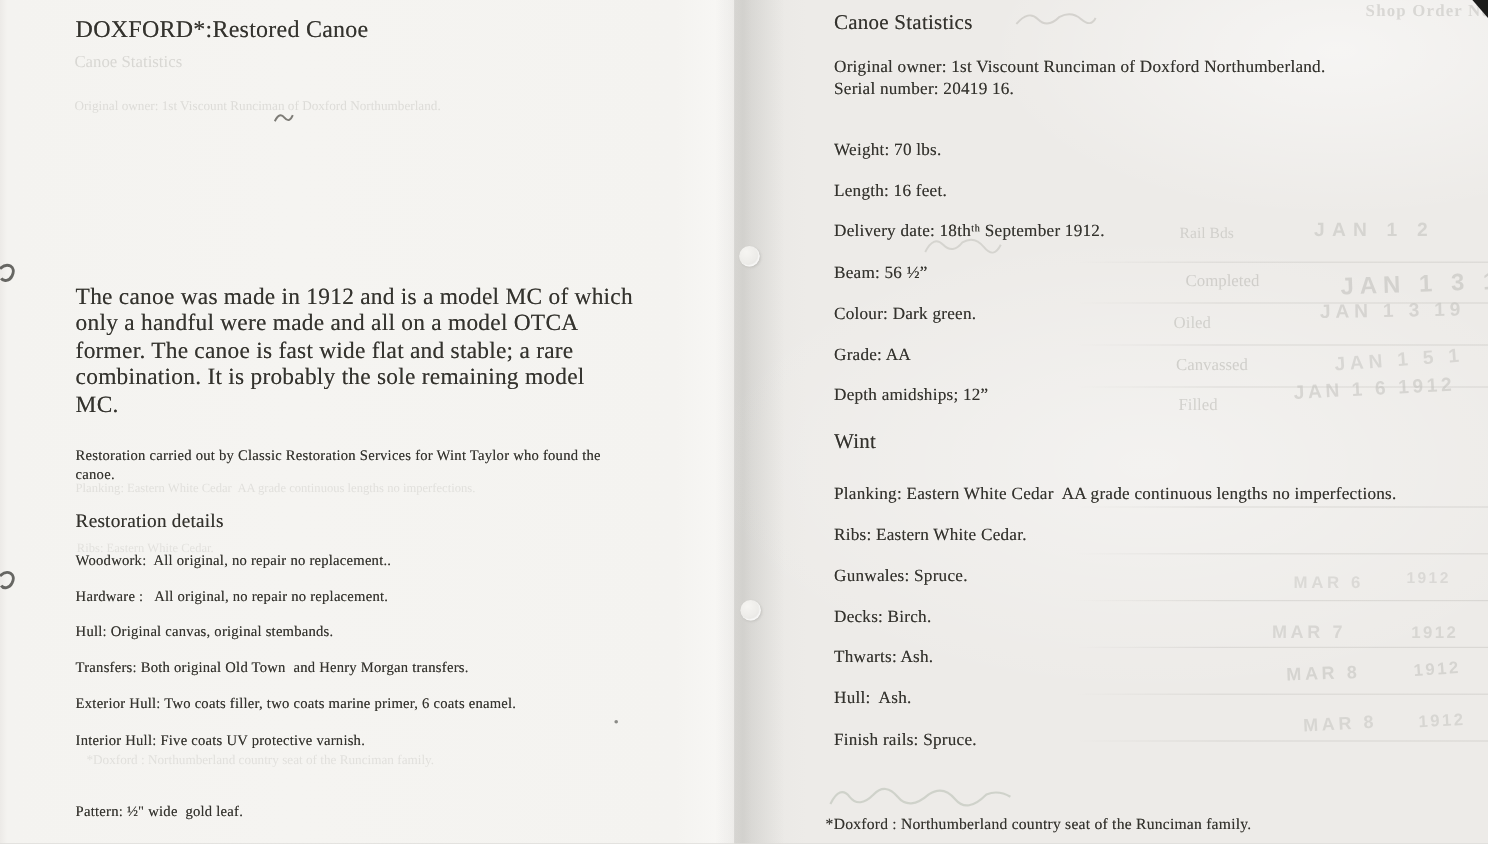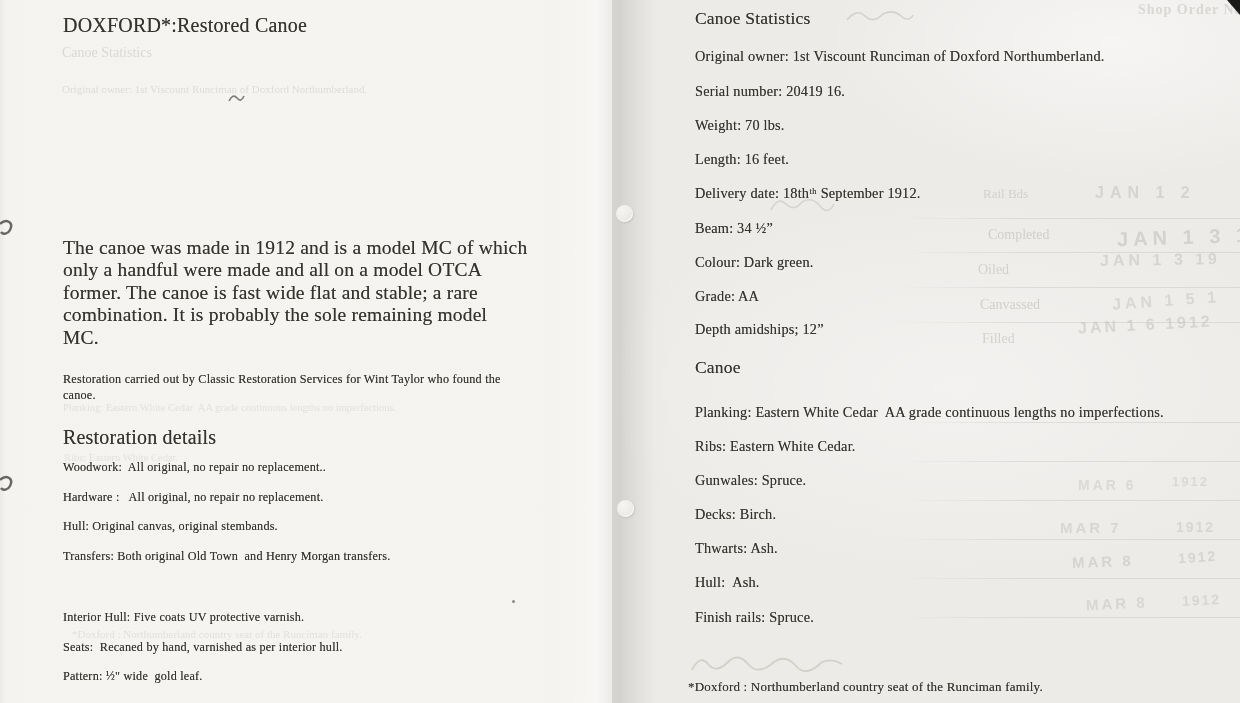--- a/index.html
+++ b/index.html
@@ -15,21 +15,21 @@
       radial-gradient(500px 260px at 55% 55%,rgba(255,255,255,.35),rgba(255,255,255,0) 75%),
       linear-gradient(90deg,#e2e1de 0,#e9e8e5 14px,#edebe8 60px,#edebe8 100%);}
   #seam-shadow{position:absolute;left:596px;top:0;width:58px;height:703px;pointer-events:none;
     background:linear-gradient(90deg,rgba(120,118,112,0) 0%,rgba(120,118,112,.06) 18%,rgba(110,108,102,.16) 40%,rgba(110,108,102,.10) 62%,rgba(110,108,102,0) 100%);}
   
   .t{position:absolute;white-space:pre-wrap;letter-spacing:.2px;
      text-shadow:0 0 .4px rgba(70,68,62,.65);}
   .title{font-size:20px;}
   .body19{font-size:19.5px;line-height:22.4px;width:500px;}
   .small12{font-size:12.2px;line-height:15.5px;}
-  .h-left{font-size:20px;text-align:center;}
+  .h-left{font-size:16px;text-align:center;}
   .h-right{font-size:17.5px;}
   .stat{font-size:14.3px;}
   .foot{font-size:13px;}
   
   .ghost{position:absolute;white-space:pre-wrap;color:#c6c5c0;text-shadow:none;}
   .stamp{font-family:"Liberation Sans","DejaVu Sans",sans-serif;font-weight:bold;
          color:#c3c2be;letter-spacing:4px;white-space:nowrap;}
   .rline{position:absolute;height:1px;pointer-events:none;
          background:linear-gradient(90deg,rgba(150,148,142,0) 0%,rgba(150,148,142,.20) 35%,rgba(150,148,142,.22) 100%);}
   .punch{position:absolute;width:17px;height:17px;border-radius:50%;
@@ -59,22 +59,22 @@
 combination. It is probably the sole remaining model
 MC.</div>
     <div class="t small12" style="left:63px;top:372px;width:470px">Restoration carried out by Classic Restoration Services for Wint Taylor who found the
 canoe.</div>
     <div class="t h-left" style="left:63px;top:426px">Restoration details</div>
 
     <div class="t small12" style="left:63px;top:490px">Hardware :   All original, no repair no replacement.</div>
     <div class="t small12" style="left:63px;top:460px">Woodwork:  All original, no repair no replacement..</div>
     <div class="t small12" style="left:63px;top:519px">Hull: Original canvas, original stembands.</div>
     <div class="t small12" style="left:63px;top:549px">Transfers: Both original Old Town  and Henry Morgan transfers.</div>
+    <div class="t small12" style="left:63px;top:579px">Exterior Hull: Two coats filler, two coats marine primer, 6 coats enamel.</div>
     <div class="t small12" style="left:63px;top:610px">Interior Hull: Five coats UV protective varnish.</div>
-    <div class="t small12" style="left:63px;top:640px">Seats:  Recaned by hand, varnished as per interior hull.</div>
     <div class="t small12" style="left:63px;top:669px">Pattern: ½" wide  gold leaf.</div>
 
     <svg class="squiggle" style="left:228px;top:92px" width="18" height="12">
       <path d="M1,9 Q5,1 9,6 T16,4" stroke="#56544e" stroke-width="1.6" fill="none" opacity=".75"></path>
     </svg>
     <div style="position:absolute;left:512px;top:600px;width:3px;height:3px;border-radius:50%;background:#8a8a86"></div>
   </div>
 
   <svg class="squiggle" style="left:-2px;top:218px" width="18" height="24">
     <path d="M2,6 C8,0 16,4 12,12 C10,16 5,17 3,14" stroke="#4e4d4a" stroke-width="2.4" fill="none" opacity=".85"></path>
@@ -119,30 +119,30 @@
   <span class="ghost stamp" style="left:1072px;top:553px;font-size:15px;letter-spacing:3px;opacity:.55;transform:rotate(-2deg)">MAR 8</span>
   <span class="ghost stamp" style="left:1086px;top:595px;font-size:15px;letter-spacing:3px;opacity:.5;transform:rotate(-3deg)">MAR 8</span>
   <span class="ghost stamp" style="left:1172px;top:474px;font-size:13px;letter-spacing:2px;opacity:.45">1912</span>
   <span class="ghost stamp" style="left:1176px;top:519px;font-size:14px;letter-spacing:2px;opacity:.5">1912</span>
   <span class="ghost stamp" style="left:1178px;top:549px;font-size:14px;letter-spacing:2px;opacity:.55;transform:rotate(-4deg)">1912</span>
   <span class="ghost stamp" style="left:1182px;top:592px;font-size:14px;letter-spacing:2px;opacity:.5;transform:rotate(-3deg)">1912</span>
 
   <div class="t h-right" style="left:695px;top:8px">Canoe Statistics</div>
 
   <div class="t stat" style="left:695px;top:48px">Original owner: 1st Viscount Runciman of Doxford Northumberland.</div>
-  <div class="t stat" style="left:695px;top:83px">Serial number: 20419 16.</div>
+  <div class="t stat" style="left:695px;top:66px">Serial number: 20419 16.</div>
   <div class="t stat" style="left:695px;top:117px">Weight: 70 lbs.</div>
   <div class="t stat" style="left:695px;top:151px">Length: 16 feet.</div>
   <div class="t stat" style="left:695px;top:185px">Delivery date: 18thᵗʰ September 1912.</div>
-  <div class="t stat" style="left:695px;top:220px">Beam: 34 ½”</div>
+  <div class="t stat" style="left:695px;top:220px">Beam: 56 ½”</div>
   <div class="t stat" style="left:695px;top:254px">Colour: Dark green.</div>
   <div class="t stat" style="left:695px;top:288px">Grade: AA</div>
   <div class="t stat" style="left:695px;top:321px">Depth amidships; 12”</div>
 
-  <div class="t h-right" style="left:695px;top:357px">Canoe</div>
+  <div class="t h-right" style="left:695px;top:357px">Wint</div>
 
   <div class="t stat" style="left:695px;top:404px">Planking: Eastern White Cedar  AA grade continuous lengths no imperfections.</div>
   <div class="t stat" style="left:695px;top:438px">Ribs: Eastern White Cedar.</div>
   <div class="t stat" style="left:695px;top:472px">Gunwales: Spruce.</div>
   <div class="t stat" style="left:695px;top:506px">Decks: Birch.</div>
   <div class="t stat" style="left:695px;top:540px">Thwarts: Ash.</div>
   <div class="t stat" style="left:695px;top:574px">Hull:  Ash.</div>
   <div class="t stat" style="left:695px;top:609px">Finish rails: Spruce.</div>
 
   <div class="t foot" style="left:688px;top:679px">*Doxford : Northumberland country seat of the Runciman family.</div>

